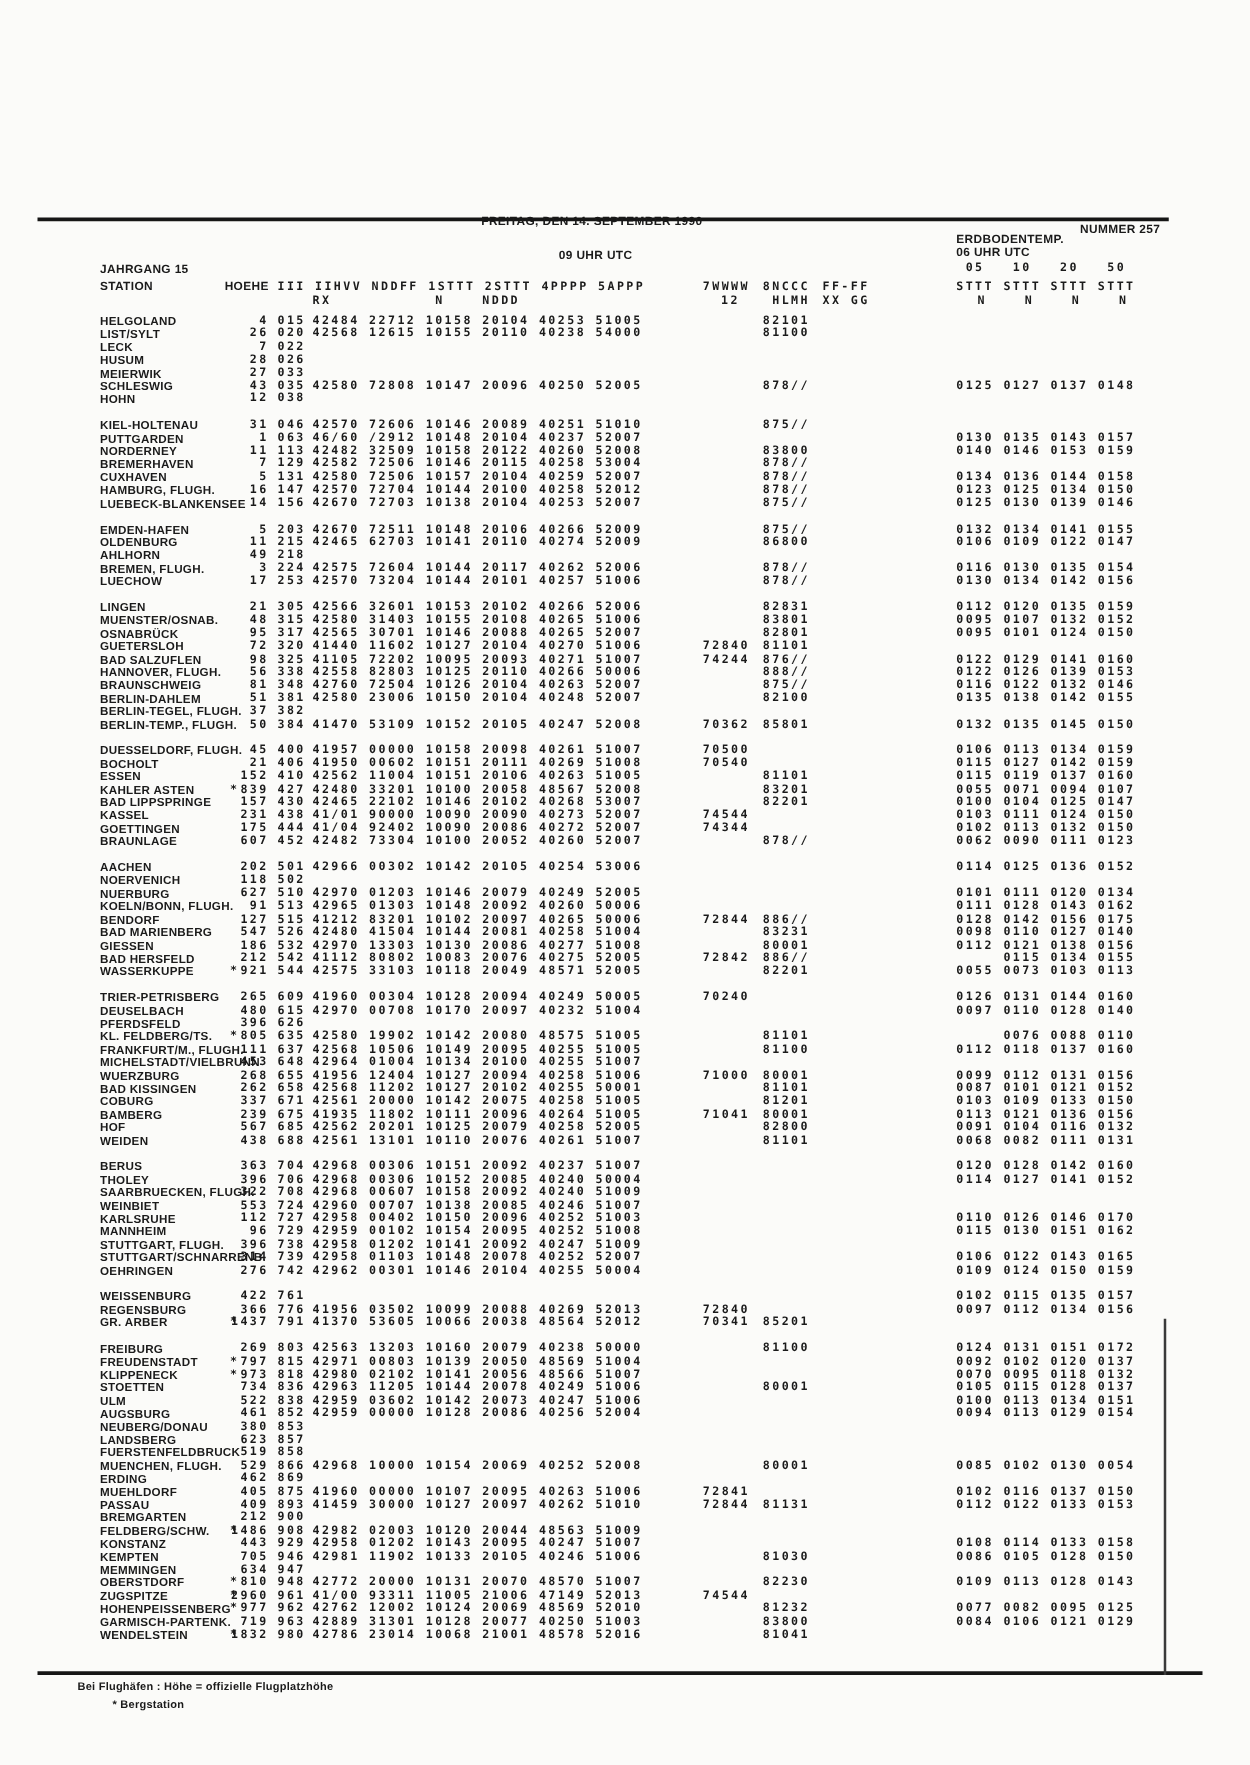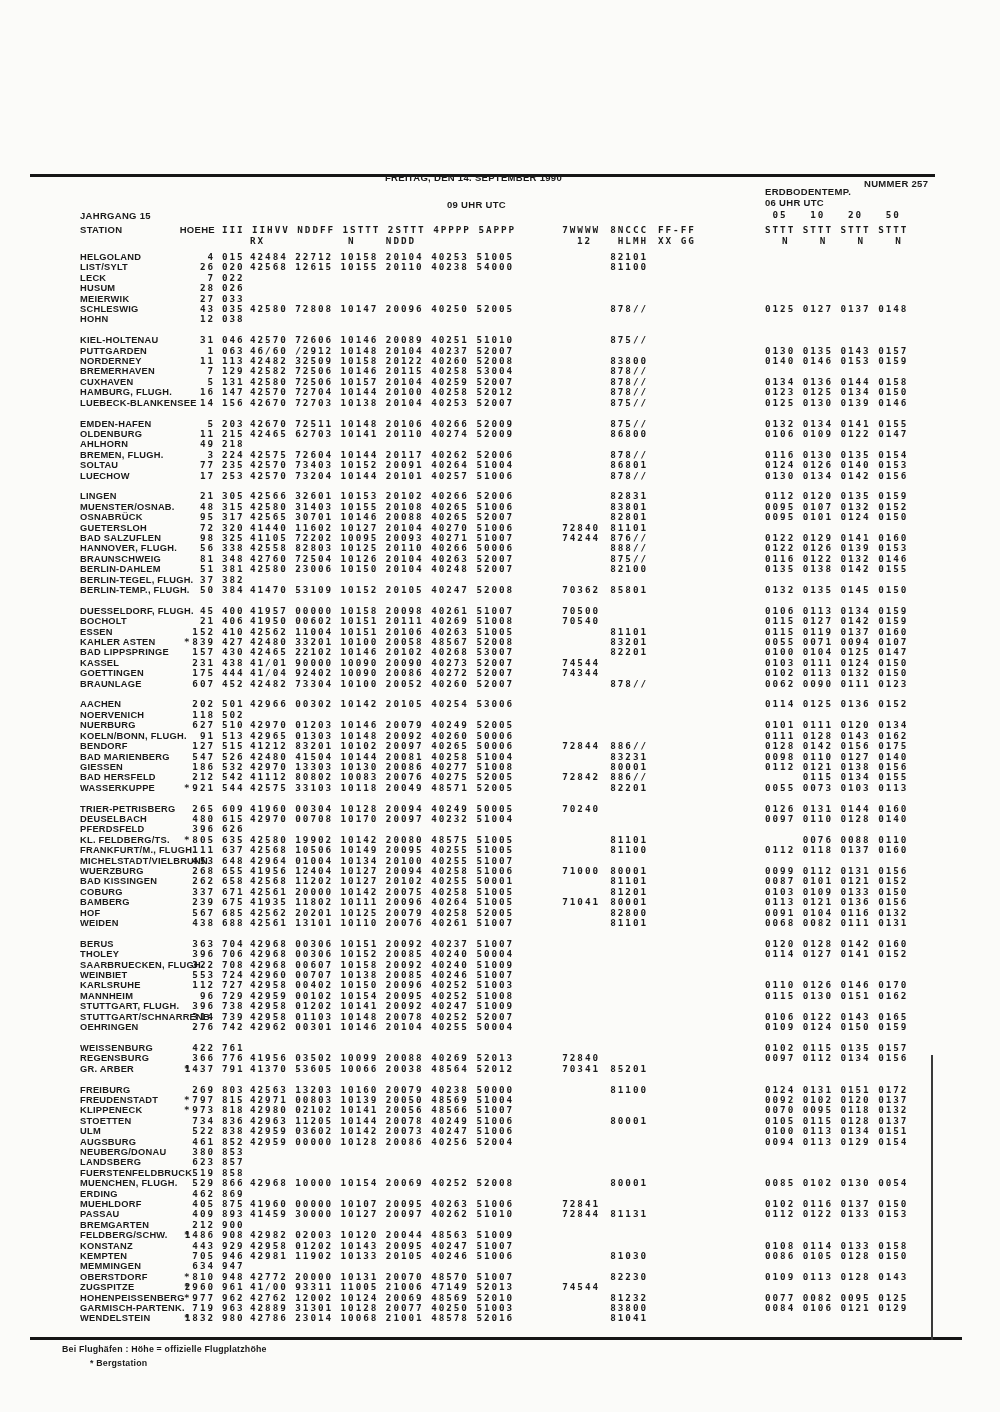--- a/index.html
+++ b/index.html
@@ -196,28 +196,20 @@
       </div>
       <div class="trow">
         <span class="c-name">BREMEN, FLUGH.</span>
         <span class="c-h mono">3</span>
         <span class="c-iii mono">224</span>
         <span class="c-synop mono">42575 72604 10144 20117 40262 52006</span>
         <span class="c-n8 mono">878//</span>
         <span class="c-et mono">0116 0130 0135 0154</span>
       </div>
       <div class="trow">
-        <span class="c-name">SOLTAU</span>
-        <span class="c-h mono">77</span>
-        <span class="c-iii mono">235</span>
-        <span class="c-synop mono">42570 73403 10152 20091 40264 51004</span>
-        <span class="c-n8 mono">86801</span>
-        <span class="c-et mono">0124 0126 0140 0153</span>
-      </div>
-      <div class="trow">
         <span class="c-name">LUECHOW</span>
         <span class="c-h mono">17</span>
         <span class="c-iii mono">253</span>
         <span class="c-synop mono">42570 73204 10144 20101 40257 51006</span>
         <span class="c-n8 mono">878//</span>
         <span class="c-et mono">0130 0134 0142 0156</span>
       </div>
       <div class="trow"></div>
       <div class="trow">
         <span class="c-name">LINGEN</span>

